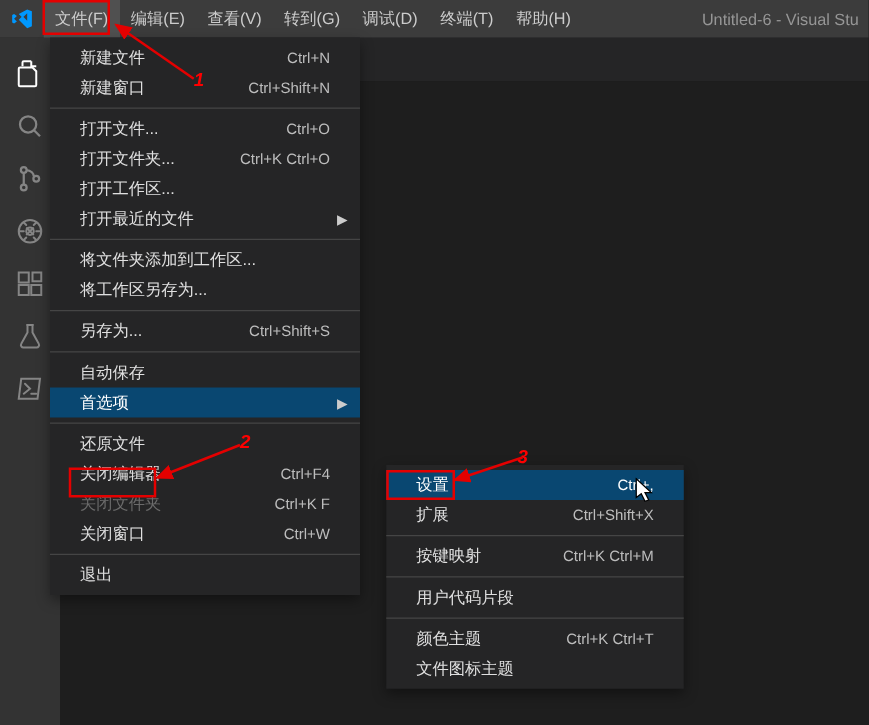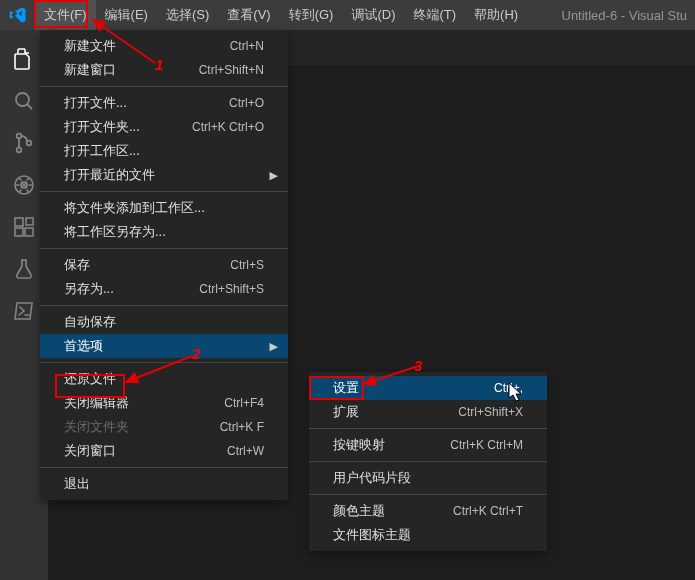--- a/index.html
+++ b/index.html
@@ -43,21 +43,20 @@
 
 <div class="titlebar">
   <div class="logo">
     <svg viewBox="0 0 24 24">
         <path fill="#0098ff" d="M17 2l5 2v16l-5 2-9-9 4-4 5 5V6l-5 5-4-4 9-5zM3 7l3 2-3 3 3 3-3 2-2-1V8l2-1z"></path>
       </svg>
   </div>
   <div class="menubar">
     <div class="menubar-item active">文件(F)</div>
     <div class="menubar-item">编辑(E)</div>
-    <div class="menubar-item">选择(S)</div>
     <div class="menubar-item">查看(V)</div>
     <div class="menubar-item">转到(G)</div>
     <div class="menubar-item">调试(D)</div>
     <div class="menubar-item">终端(T)</div>
     <div class="menubar-item">帮助(H)</div>
   </div>
   <div class="title">Untitled-6 - Visual Stu</div>
 </div>
 
 <div class="body">
@@ -155,24 +154,20 @@
     </div>
   <div class="menu-sep"></div>
   <div class="menu-item">
       <span>将文件夹添加到工作区...</span>
     </div>
   <div class="menu-item">
       <span>将工作区另存为...</span>
     </div>
   <div class="menu-sep"></div>
   <div class="menu-item">
-      <span>保存</span>
-      <span class="shortcut">Ctrl+S</span>
-    </div>
-  <div class="menu-item">
       <span>另存为...</span>
       <span class="shortcut">Ctrl+Shift+S</span>
     </div>
   <div class="menu-sep"></div>
   <div class="menu-item">
       <span>自动保存</span>
     </div>
   <div class="menu-item sel">
       <span>首选项</span>
       <span class="submenu-arrow">▶</span>

